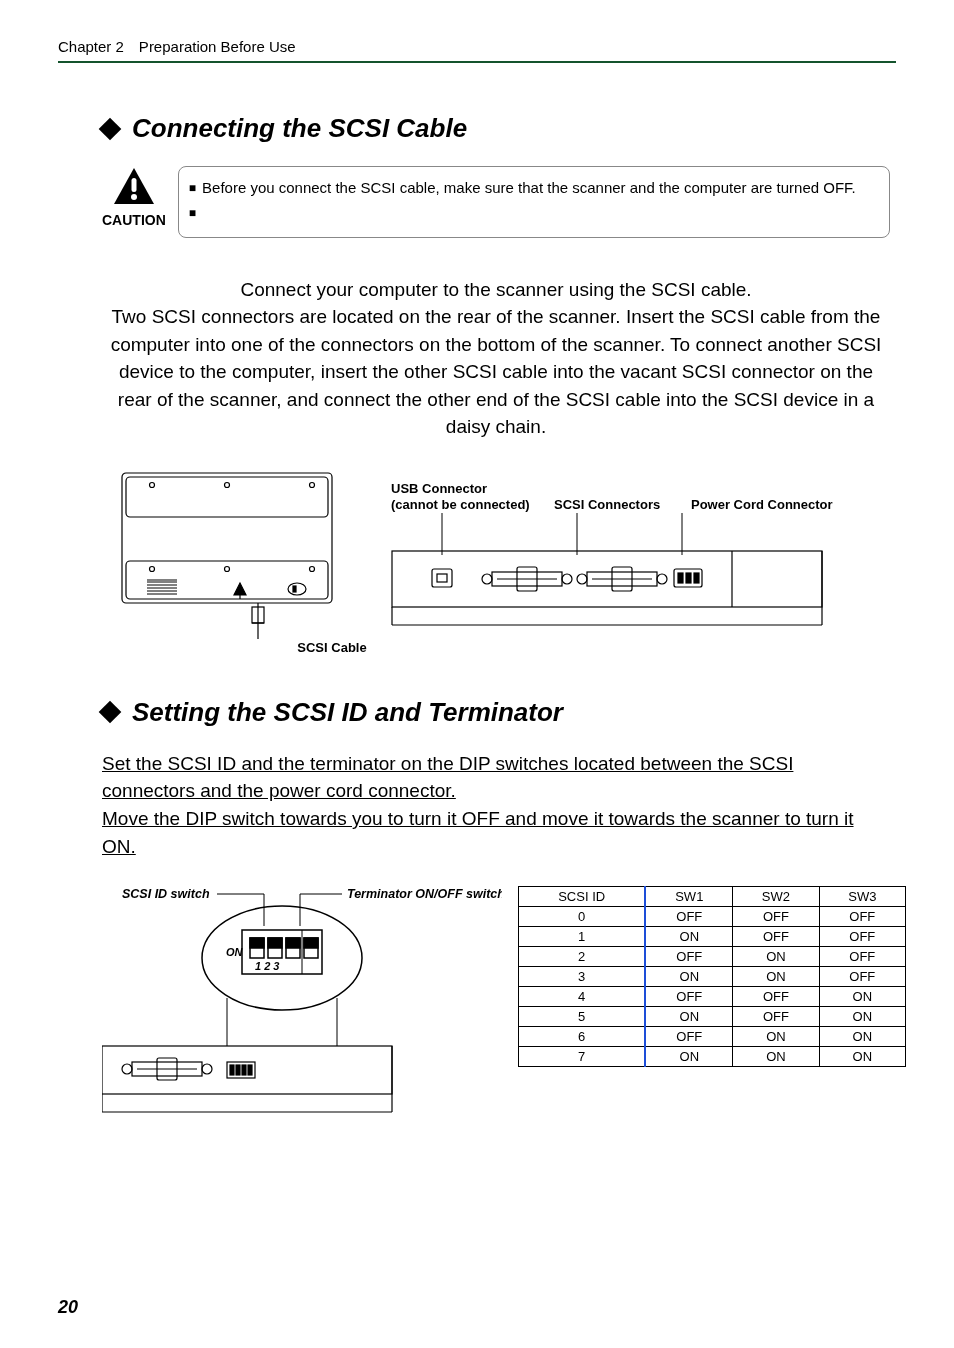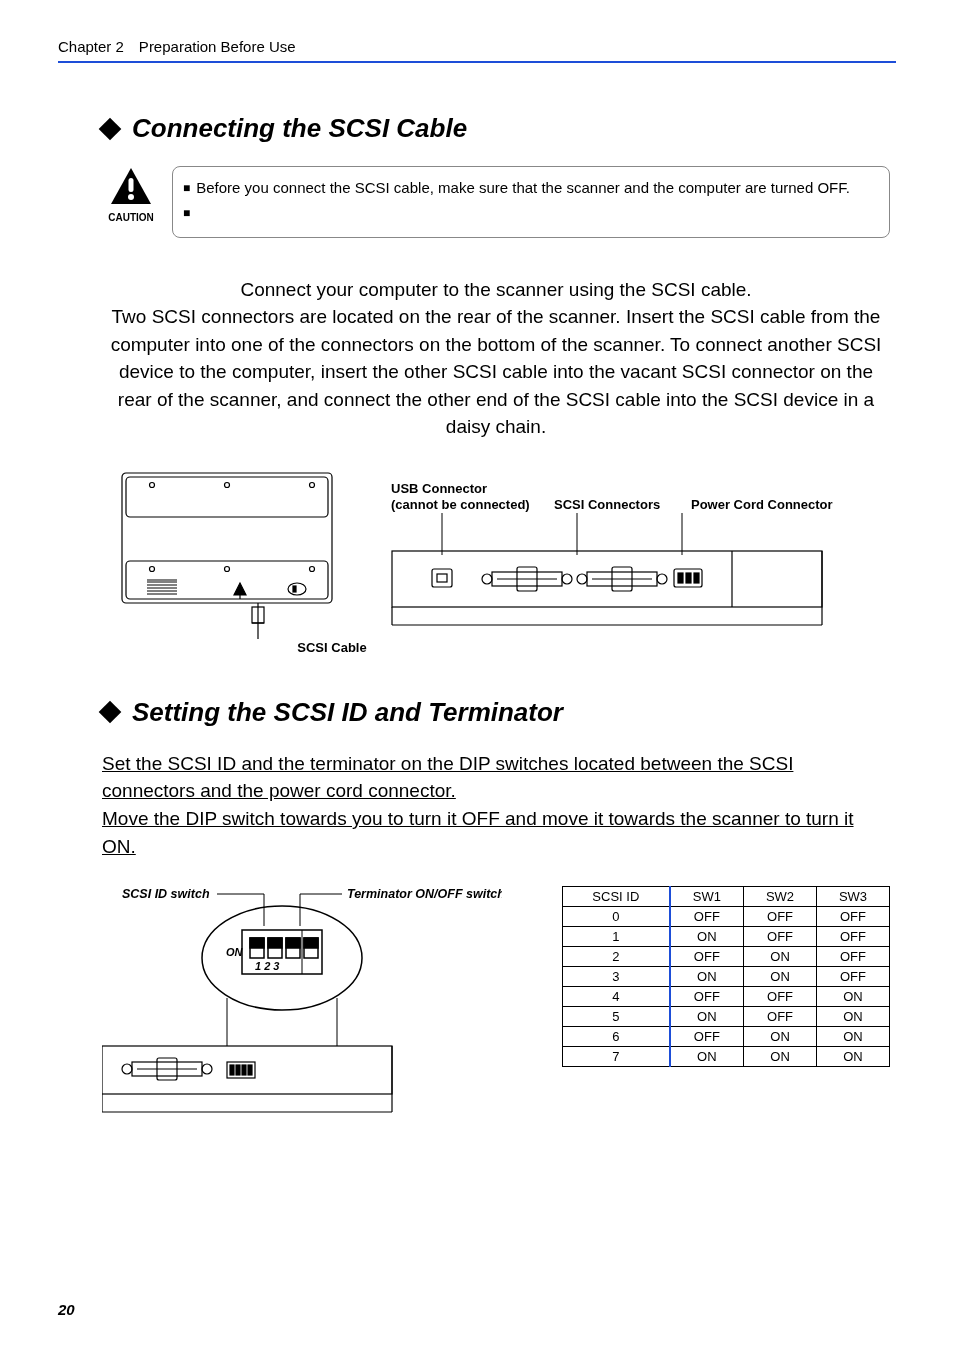--- a/index.html
+++ b/index.html
@@ -6,21 +6,21 @@
   html, body { width: 954px; height: 1348px; }
   body {
     font-family: Arial, Helvetica, sans-serif;
     color: #000;
     padding: 38px 58px 30px 58px;
     position: relative;
   }
   .header {
     font-size: 15px;
     padding-bottom: 6px;
-    border-bottom: 2px solid #1d4ed8;
+    border-bottom: 2px solid #14532d;
     margin-bottom: 50px;
   }
   .main-content { padding-left: 44px; padding-right: 6px; }
   .section-title {
     font-size: 26px;
     font-weight: bold;
     margin-bottom: 22px;
     display: flex;
     align-items: center;
     gap: 8px;
@@ -39,56 +39,56 @@
     display: flex;
     align-items: flex-start;
     gap: 12px;
     margin-bottom: 38px;
   }
   .caution-icon {
     flex: 0 0 58px;
     text-align: center;
   }
   .caution-icon svg { width: 44px; height: 40px; }
-  .caution-label { font-size: 10px; font-weight: bold; margin-top: 2px; }
+  .caution-label { font-size: 14px; font-weight: bold; margin-top: 2px; }
   .caution-box {
     flex: 1;
     border: 1px solid #888;
     border-radius: 8px;
     padding: 10px 16px 10px 10px;
     font-size: 15px;
     line-height: 1.45;
   }
   .bullet-row { display: flex; align-items: flex-start; gap: 6px; margin-bottom: 2px; }
   .sq { flex-shrink: 0; font-size: 12px; line-height: 1.9; }
   .body-text { font-size: 19px; line-height: 1.45; margin-bottom: 26px; }
   .figure { margin-bottom: 30px; }
   .figure svg { display: block; }
   .table-wrap { margin-left: auto; }
   table {
     border-collapse: collapse;
     font-size: 13px;
-    width: 328px;
+    width: 388px;
   }
   th, td {
     border: 1px solid #000;
     padding: 2px 6px;
     text-align: center;
     font-weight: normal;
   }
   th { font-weight: normal; }
   .col-sep { border-left: 2px solid #1d4ed8; }
   .dip-row { display: flex; align-items: flex-start; gap: 16px; margin-bottom: 28px; }
   .page-num {
     position: absolute;
     bottom: 30px;
     left: 58px;
     font-style: italic;
     font-weight: bold;
-    font-size: 15px;
+    font-size: 18px;
   }
 </style>
 </head>
 <body>
 
 <div class="header">Chapter 2 Preparation Before Use</div>
 
 <div class="main-content">
 
   <h2 class="section-title">

